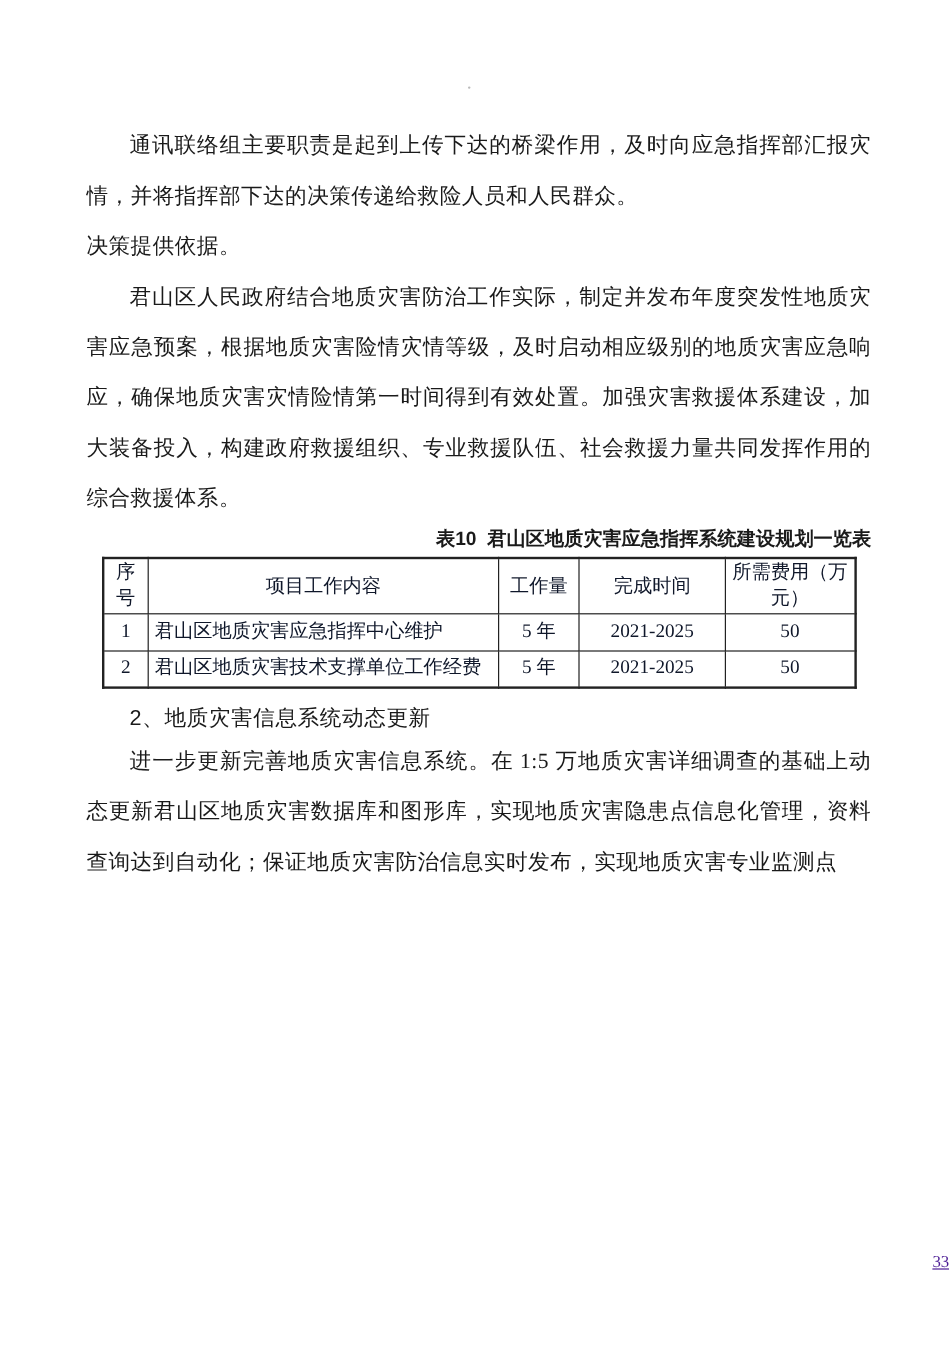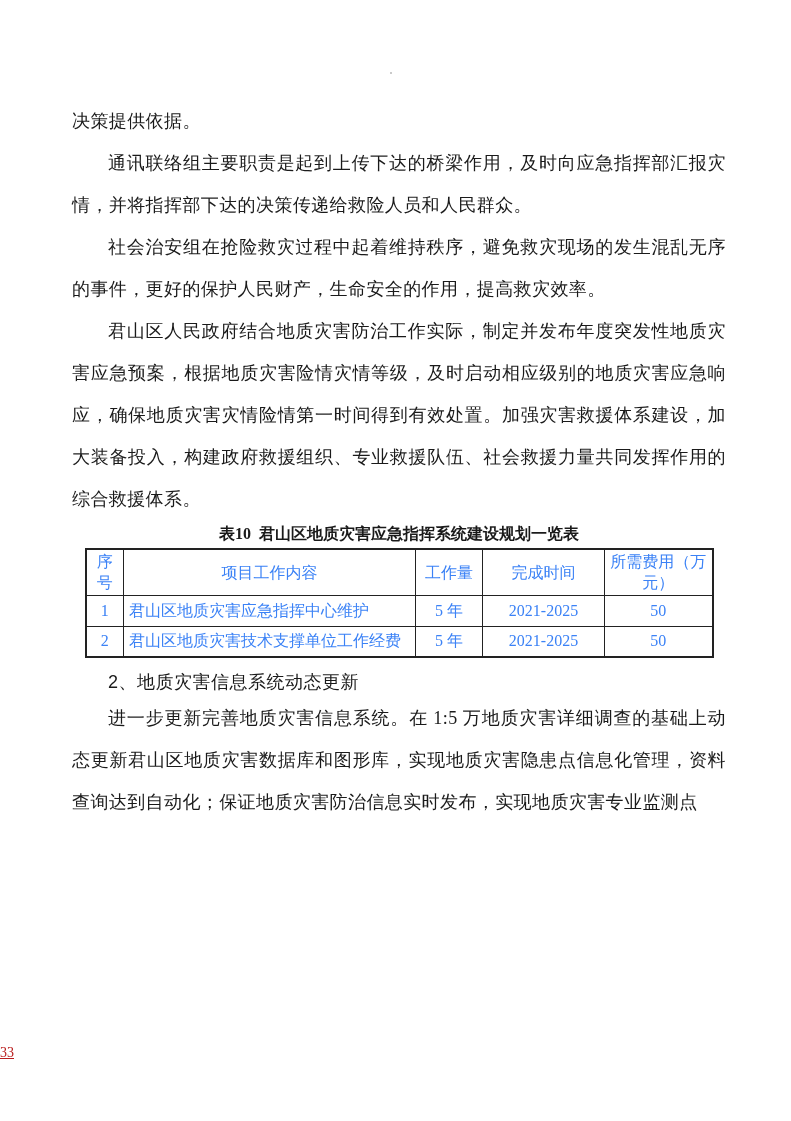--- a/index.html
+++ b/index.html
@@ -29,34 +29,34 @@
     border-radius: 50%;
   }
   p.body-par {
     font-size: 18px;
     line-height: 42px;
     text-align: justify;
     letter-spacing: 0.4px;
   }
   p.indent { text-indent: 2em; }
   .table-title {
-    text-align: center;
-    font-family: Liberation Serif, serif;
+    text-align: right;
+    font-family: Liberation Sans, sans-serif;
     font-weight: bold;
     font-size: 16px;
     line-height: 24px;
     margin-top: 2px;
     white-space: pre;
   }
   table.plan-table {
     border-collapse: collapse;
     width: 627px;
     margin: 2px auto 0 auto;
     font-size: 16px;
-    color: #3b82f6;
+    color: #0f172a;
     border: 2px solid #222222;
     table-layout: fixed;
   }
   .plan-table th, .plan-table td {
     border: 1px solid #222222;
     text-align: center;
     vertical-align: middle;
     font-weight: normal;
     padding: 1px 4px;
   }
@@ -70,35 +70,34 @@
     line-height: 30px;
     margin-top: 9px;
     text-indent: 2em;
     letter-spacing: 0.5px;
   }
   .page-number {
     position: absolute;
     bottom: 60px;
     left: 0;
     right: 0;
-    text-align: left;
+    text-align: right;
     font-size: 14px;
-    color: #b91c1c;
+    color: #4c1d95;
     text-decoration: underline;
   }
 </style>
 </head>
 <body>
 
 <div class="page">
   <span class="scan-dot"></span>
 
+  <p class="body-par indent">通讯联络组主要职责是起到上传下达的桥梁作用，及时向应急指挥部汇报灾情，并将指挥部下达的决策传递给救险人员和人民群众。</p>
   <p class="body-par">决策提供依据。</p>
-  <p class="body-par indent">通讯联络组主要职责是起到上传下达的桥梁作用，及时向应急指挥部汇报灾情，并将指挥部下达的决策传递给救险人员和人民群众。</p>
-  <p class="body-par indent">社会治安组在抢险救灾过程中起着维持秩序，避免救灾现场的发生混乱无序的事件，更好的保护人民财产，生命安全的作用，提高救灾效率。</p>
   <p class="body-par indent">君山区人民政府结合地质灾害防治工作实际，制定并发布年度突发性地质灾害应急预案，根据地质灾害险情灾情等级，及时启动相应级别的地质灾害应急响应，确保地质灾害灾情险情第一时间得到有效处置。加强灾害救援体系建设，加大装备投入，构建政府救援组织、专业救援队伍、社会救援力量共同发挥作用的综合救援体系。</p>
 
   <div class="table-title">表10  君山区地质灾害应急指挥系统建设规划一览表</div>
 
   <table class="plan-table">
     <colgroup>
       <col style="width:38px">
       <col style="width:292px">
       <col style="width:67px">
       <col style="width:122px">

